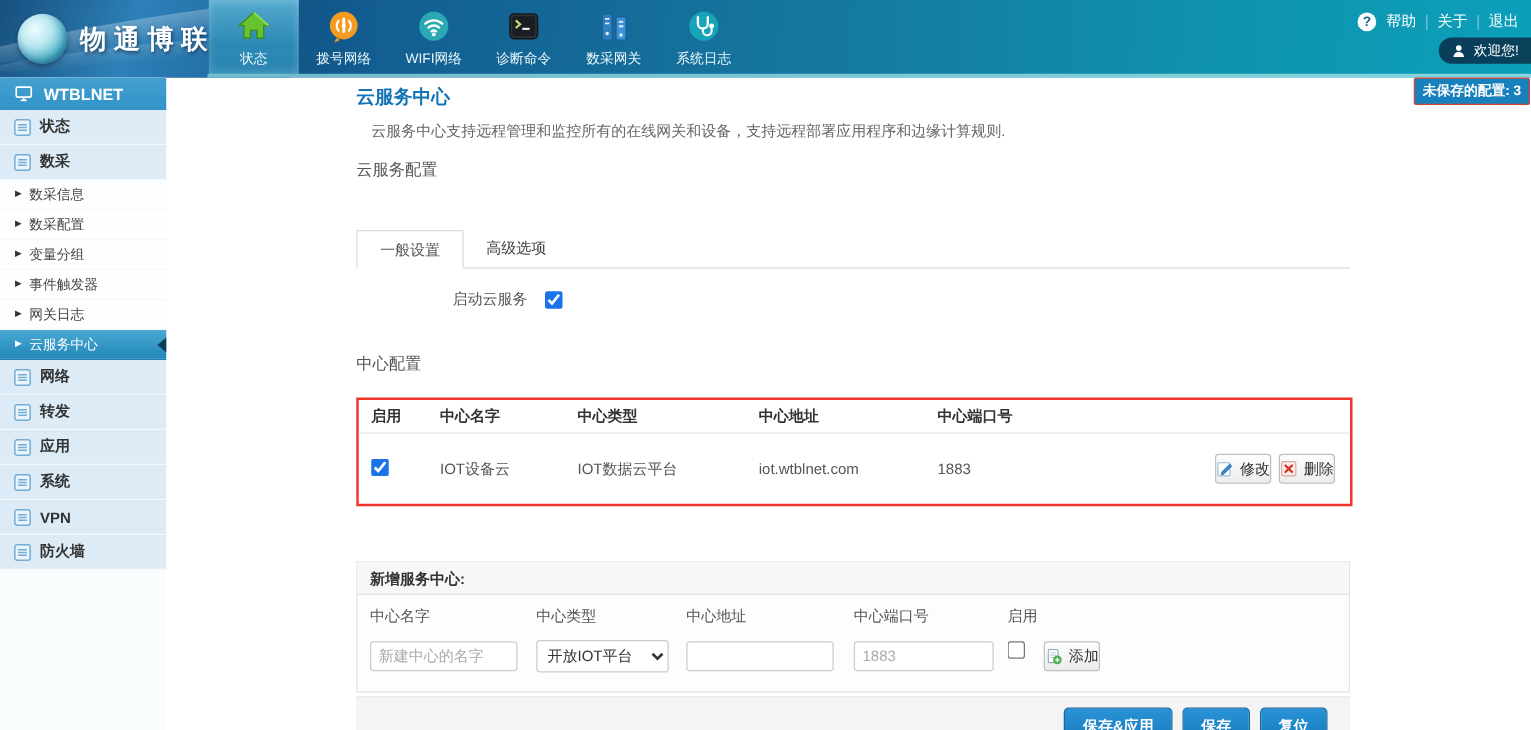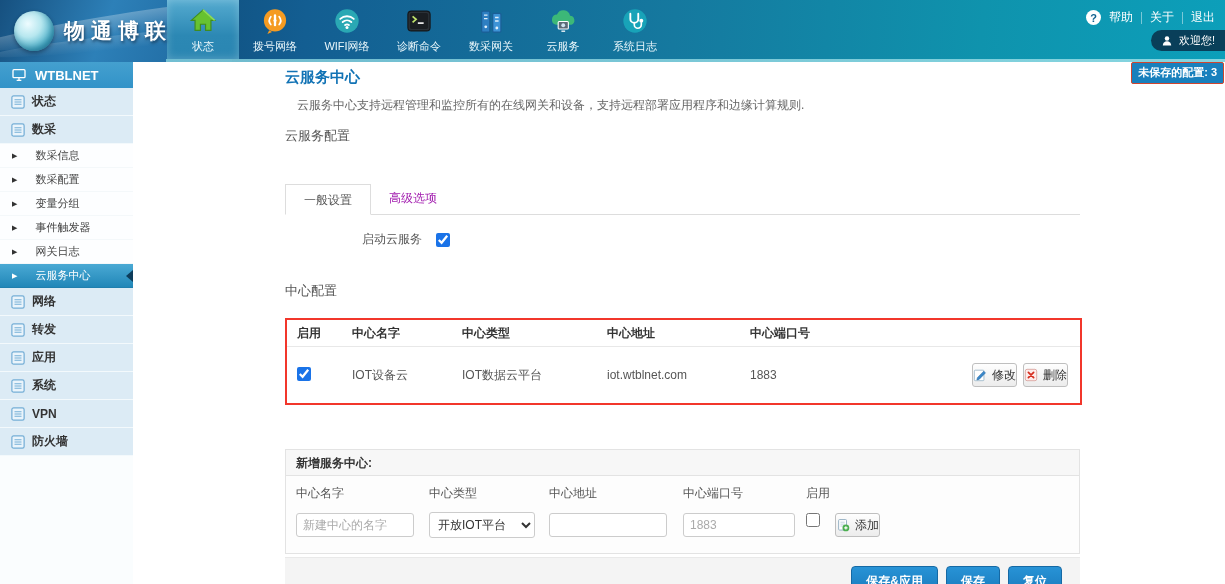--- a/index.html
+++ b/index.html
@@ -76,21 +76,21 @@
   .side-header {
     height:26px; background:linear-gradient(180deg,#44a0cf,#3293c8); color:#fff;
     font-weight:bold; font-size:13px; display:flex; align-items:center; gap:8px; padding-left:11px;
   }
   .side-item {
     height:28px; display:flex; align-items:center; gap:7px; padding-left:11px;
     background:#dcebf5; border-bottom:1px solid #f3f9fc;
     font-size:12px; font-weight:bold; color:#333; cursor:pointer;
   }
   .side-sub {
-    height:24px; display:flex; align-items:center; gap:18px; padding-left:12px;
+    height:24px; display:flex; align-items:center; gap:6px; padding-left:12px;
     background:#fdfeff; border-bottom:1px solid #f4f8fa;
     font-size:11px; color:#444; cursor:pointer;
   }
   .side-sub .caret { font-size:7px; color:#333; line-height:1; }
   .side-sub.active {
     background:linear-gradient(180deg,#4aa9d4,#2187b8); color:#fff; position:relative;
     border-bottom:1px solid #1f7fae;
   }
   .side-sub.active .caret { color:#fff; }
   .side-sub.active::after {
@@ -113,21 +113,21 @@
 
   .tabs {
     position:absolute; left:285px; top:184px; width:795px; height:31px;
     border-bottom:1px solid #ddd; display:flex; align-items:flex-end;
   }
   .tab { padding:0 18px; line-height:30px; height:31px; font-size:12px; cursor:pointer; }
   .tab.active {
     background:#fff; border:1px solid #ddd; border-bottom:1px solid #fff;
     color:#555; margin-bottom:-1px;
   }
-  .tab.inactive { color:#a21caf;margin-top:36px; }
+  .tab.inactive { color:#404040;margin-top:36px; }
 
   .enable-row { position:absolute; left:362px; top:231px; display:flex; align-items:center; gap:14px; }
   .enable-row label { font-size:12px; color:#555; }
   input[type="checkbox"] { width:14px; height:14px; accent-color:#1a73e8; cursor:pointer; }
 
   .cfg-table {
     position:absolute; left:285px; top:318px; width:797px;
     border:2px solid #f2362b; background:#fff;
   }
   .cfg-head {
@@ -248,31 +248,20 @@
               <path d="M6 7 h3 M6 10 h3" stroke="#dff0fb" stroke-width="1.2"></path>
               <circle cx="7.5" cy="17" r="1.2" fill="#dff0fb"></circle>
               <path d="M15.5 9 h3 M15.5 12 h3" stroke="#dff0fb" stroke-width="1.2"></path>
               <circle cx="17" cy="18" r="1.2" fill="#dff0fb"></circle>
             </svg>
         </span>
         <span>数采网关</span>
       </div>
       <div class="nav-item">
         <span class="nav-icon">
-          <svg width="30" height="28" viewBox="0 0 28 24">
-              <path d="M7.5 15.5 a4.8 4.8 0 0 1 .9-9.5 a6.4 6.4 0 0 1 12.2 1.2 a4.3 4.3 0 0 1 1.3 8.3 Z" fill="#3cb878"></path>
-              <rect x="9.5" y="12.5" width="9.5" height="7" rx="1" fill="#5c6b77" stroke="#fff" stroke-width="1"></rect>
-              <circle cx="14.2" cy="16" r="1.8" fill="#cfe4f0"></circle>
-              <path d="M12.5 21.5 h3.5" stroke="#fff" stroke-width="1.2"></path>
-            </svg>
-        </span>
-        <span>云服务</span>
-      </div>
-      <div class="nav-item">
-        <span class="nav-icon">
           <svg width="28" height="28" viewBox="0 0 24 24">
               <circle cx="12" cy="12" r="10" fill="#18a3b8"></circle>
               <path d="M8 5.8 v4.4 a3.4 3.4 0 0 0 6.8 0 V5.8" stroke="#fff" stroke-width="1.6" fill="none" stroke-linecap="round"></path>
               <path d="M11.4 13.4 v1.8 a3 3 0 0 0 6 0 v-1.6" stroke="#fff" stroke-width="1.4" fill="none" stroke-linecap="round"></path>
               <circle cx="17.4" cy="11.8" r="1.7" fill="#fff"></circle>
             </svg>
         </span>
         <span>系统日志</span>
       </div>
     </nav>

